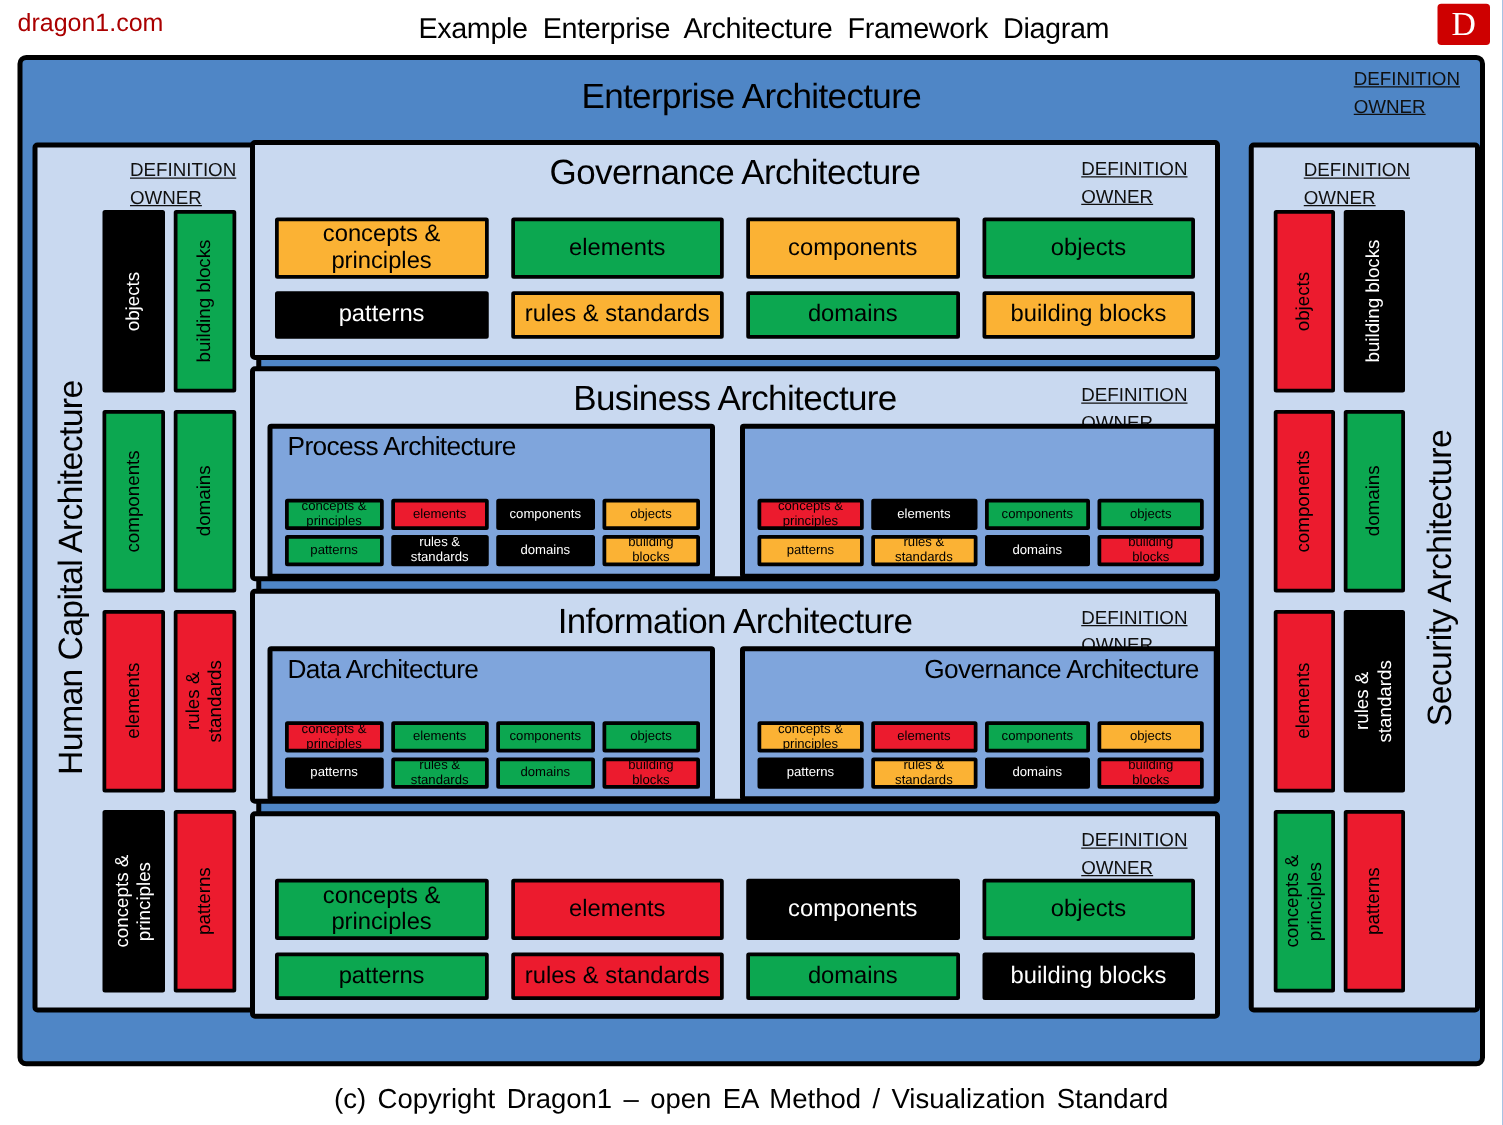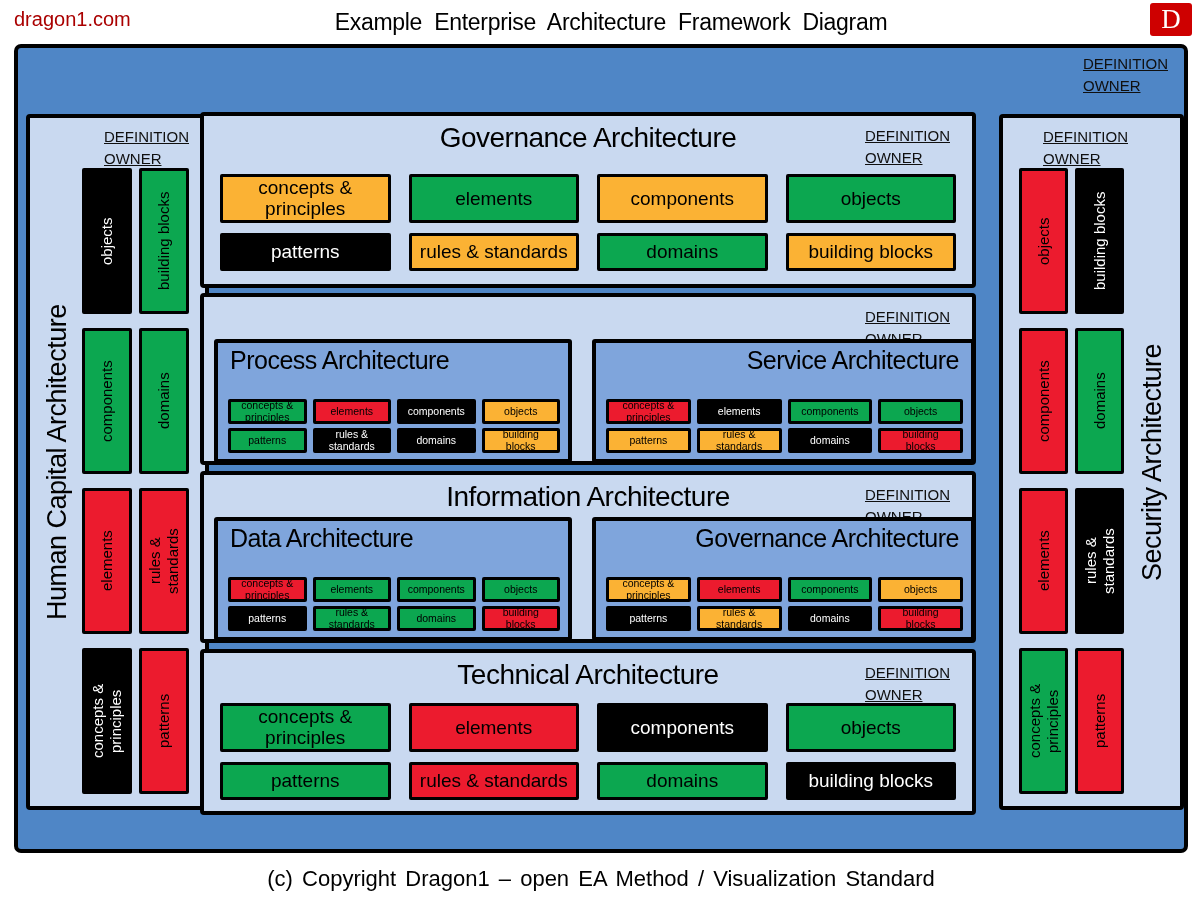--- a/index.html
+++ b/index.html
@@ -47,21 +47,21 @@
   .section > .def-owner{position:absolute;top:9px;right:22px;}
   .big-grid{position:absolute;left:16px;right:16px;display:grid;grid-template-columns:repeat(4,1fr);
             grid-template-rows:repeat(2,1fr);column-gap:18px;row-gap:10px;}
   .sec-governance .big-grid{top:58px;bottom:13px;}
   .sec-technical .big-grid{top:50px;bottom:11px;}
   
   .subbox{position:absolute;top:42px;height:124px;background:var(--blue_subbox);
           border:4px solid #000;border-radius:3px;box-sizing:border-box;}
   .subbox-l{left:10px;width:358px;}
   .subbox-r{left:388px;width:383px;}
-  .sub-title{position:absolute;top:3px;font-size:25px;letter-spacing:-0.5px;white-space:nowrap;}
+  .sub-title{position:absolute;top:3px;font-size:21px;letter-spacing:-0.5px;white-space:nowrap;}
   .subbox-l .sub-title{left:12px;}
   .subbox-r .sub-title{right:12px;}
   .small-grid{position:absolute;left:10px;right:8px;bottom:6px;display:grid;
               grid-template-columns:repeat(4,1fr);grid-template-rows:repeat(2,25px);column-gap:6px;row-gap:4px;}
   
   .block{display:flex;align-items:center;justify-content:center;text-align:center;
          border:3px solid #000;border-radius:2px;white-space:pre-line;
          font-size:19px;line-height:1.12;box-sizing:border-box;}
   .small-grid .block{font-size:10.5px;line-height:1.06;}
   .vgrid .block{writing-mode:vertical-rl;transform:rotate(180deg);font-size:15px;line-height:1.2;}
@@ -69,20 +69,21 @@
   .copyright{position:absolute;left:0;right:0;top:866px;text-align:center;font-size:22px;word-spacing:3px;}
 </style>
 </head>
 <body>
 
 <div class="site-link">dragon1.com</div>
 <div class="page-title">Example Enterprise Architecture Framework Diagram</div>
 <div class="logo">D</div>
 
 <div class="frame">
+  <div class="ea-title">Enterprise Architecture</div>
   <div class="def-owner">DEFINITION
 OWNER</div>
 
   <div class="panel panel-left">
     <div class="def-owner">DEFINITION
 OWNER</div>
     <div class="vtitle">Human Capital Architecture</div>
     <div class="vgrid">
         <div class="block" style="background: var(--black); color: rgb(255, 255, 255);">objects</div>
         <div class="block" style="background: var(--green); color: rgb(0, 0, 0);">building blocks</div>
@@ -108,40 +109,40 @@
         <div class="block" style="background: var(--orange); color: rgb(0, 0, 0);">components</div>
         <div class="block" style="background: var(--green); color: rgb(0, 0, 0);">objects</div>
         <div class="block" style="background: var(--black); color: rgb(255, 255, 255);">patterns</div>
         <div class="block" style="background: var(--orange); color: rgb(0, 0, 0);">rules &amp; standards</div>
         <div class="block" style="background: var(--green); color: rgb(0, 0, 0);">domains</div>
         <div class="block" style="background: var(--orange); color: rgb(0, 0, 0);">building blocks</div>
       </div>
   </div>
 
   <div class="section sec-business">
+    <div class="sec-title">Business Architecture</div>
     <div class="def-owner">DEFINITION
 OWNER</div>
     <div class="subbox subbox-l">
       <div class="sub-title">Process Architecture</div>
       <div class="small-grid">
           <div class="block" style="background: var(--green); color: rgb(0, 0, 0);">concepts &amp;
 principles</div>
           <div class="block" style="background: var(--red); color: rgb(0, 0, 0);">elements</div>
           <div class="block" style="background: var(--black); color: rgb(255, 255, 255);">components</div>
           <div class="block" style="background: var(--orange); color: rgb(0, 0, 0);">objects</div>
           <div class="block" style="background: var(--green); color: rgb(0, 0, 0);">patterns</div>
           <div class="block" style="background: var(--black); color: rgb(255, 255, 255);">rules &amp;
 standards</div>
           <div class="block" style="background: var(--black); color: rgb(255, 255, 255);">domains</div>
           <div class="block" style="background: var(--orange); color: rgb(0, 0, 0);">building
 blocks</div>
         </div>
     </div>
     <div class="subbox subbox-r">
-      <div class="sub-title">Service Architecture</div>
       <div class="small-grid">
           <div class="block" style="background: var(--red); color: rgb(0, 0, 0);">concepts &amp;
 principles</div>
           <div class="block" style="background: var(--black); color: rgb(255, 255, 255);">elements</div>
           <div class="block" style="background: var(--green); color: rgb(0, 0, 0);">components</div>
           <div class="block" style="background: var(--green); color: rgb(0, 0, 0);">objects</div>
           <div class="block" style="background: var(--orange); color: rgb(0, 0, 0);">patterns</div>
           <div class="block" style="background: var(--orange); color: rgb(0, 0, 0);">rules &amp;
 standards</div>
           <div class="block" style="background: var(--black); color: rgb(255, 255, 255);">domains</div>
@@ -183,21 +184,20 @@
           <div class="block" style="background: var(--orange); color: rgb(0, 0, 0);">rules &amp;
 standards</div>
           <div class="block" style="background: var(--black); color: rgb(255, 255, 255);">domains</div>
           <div class="block" style="background: var(--red); color: rgb(0, 0, 0);">building
 blocks</div>
         </div>
     </div>
   </div>
 
   <div class="section sec-technical">
-    <div class="sec-title">Technical Architecture</div>
     <div class="def-owner">DEFINITION
 OWNER</div>
     <div class="big-grid">
         <div class="block" style="background: var(--green); color: rgb(0, 0, 0);">concepts &amp;
 principles</div>
         <div class="block" style="background: var(--red); color: rgb(0, 0, 0);">elements</div>
         <div class="block" style="background: var(--black); color: rgb(255, 255, 255);">components</div>
         <div class="block" style="background: var(--green); color: rgb(0, 0, 0);">objects</div>
         <div class="block" style="background: var(--green); color: rgb(0, 0, 0);">patterns</div>
         <div class="block" style="background: var(--red); color: rgb(0, 0, 0);">rules &amp; standards</div>

